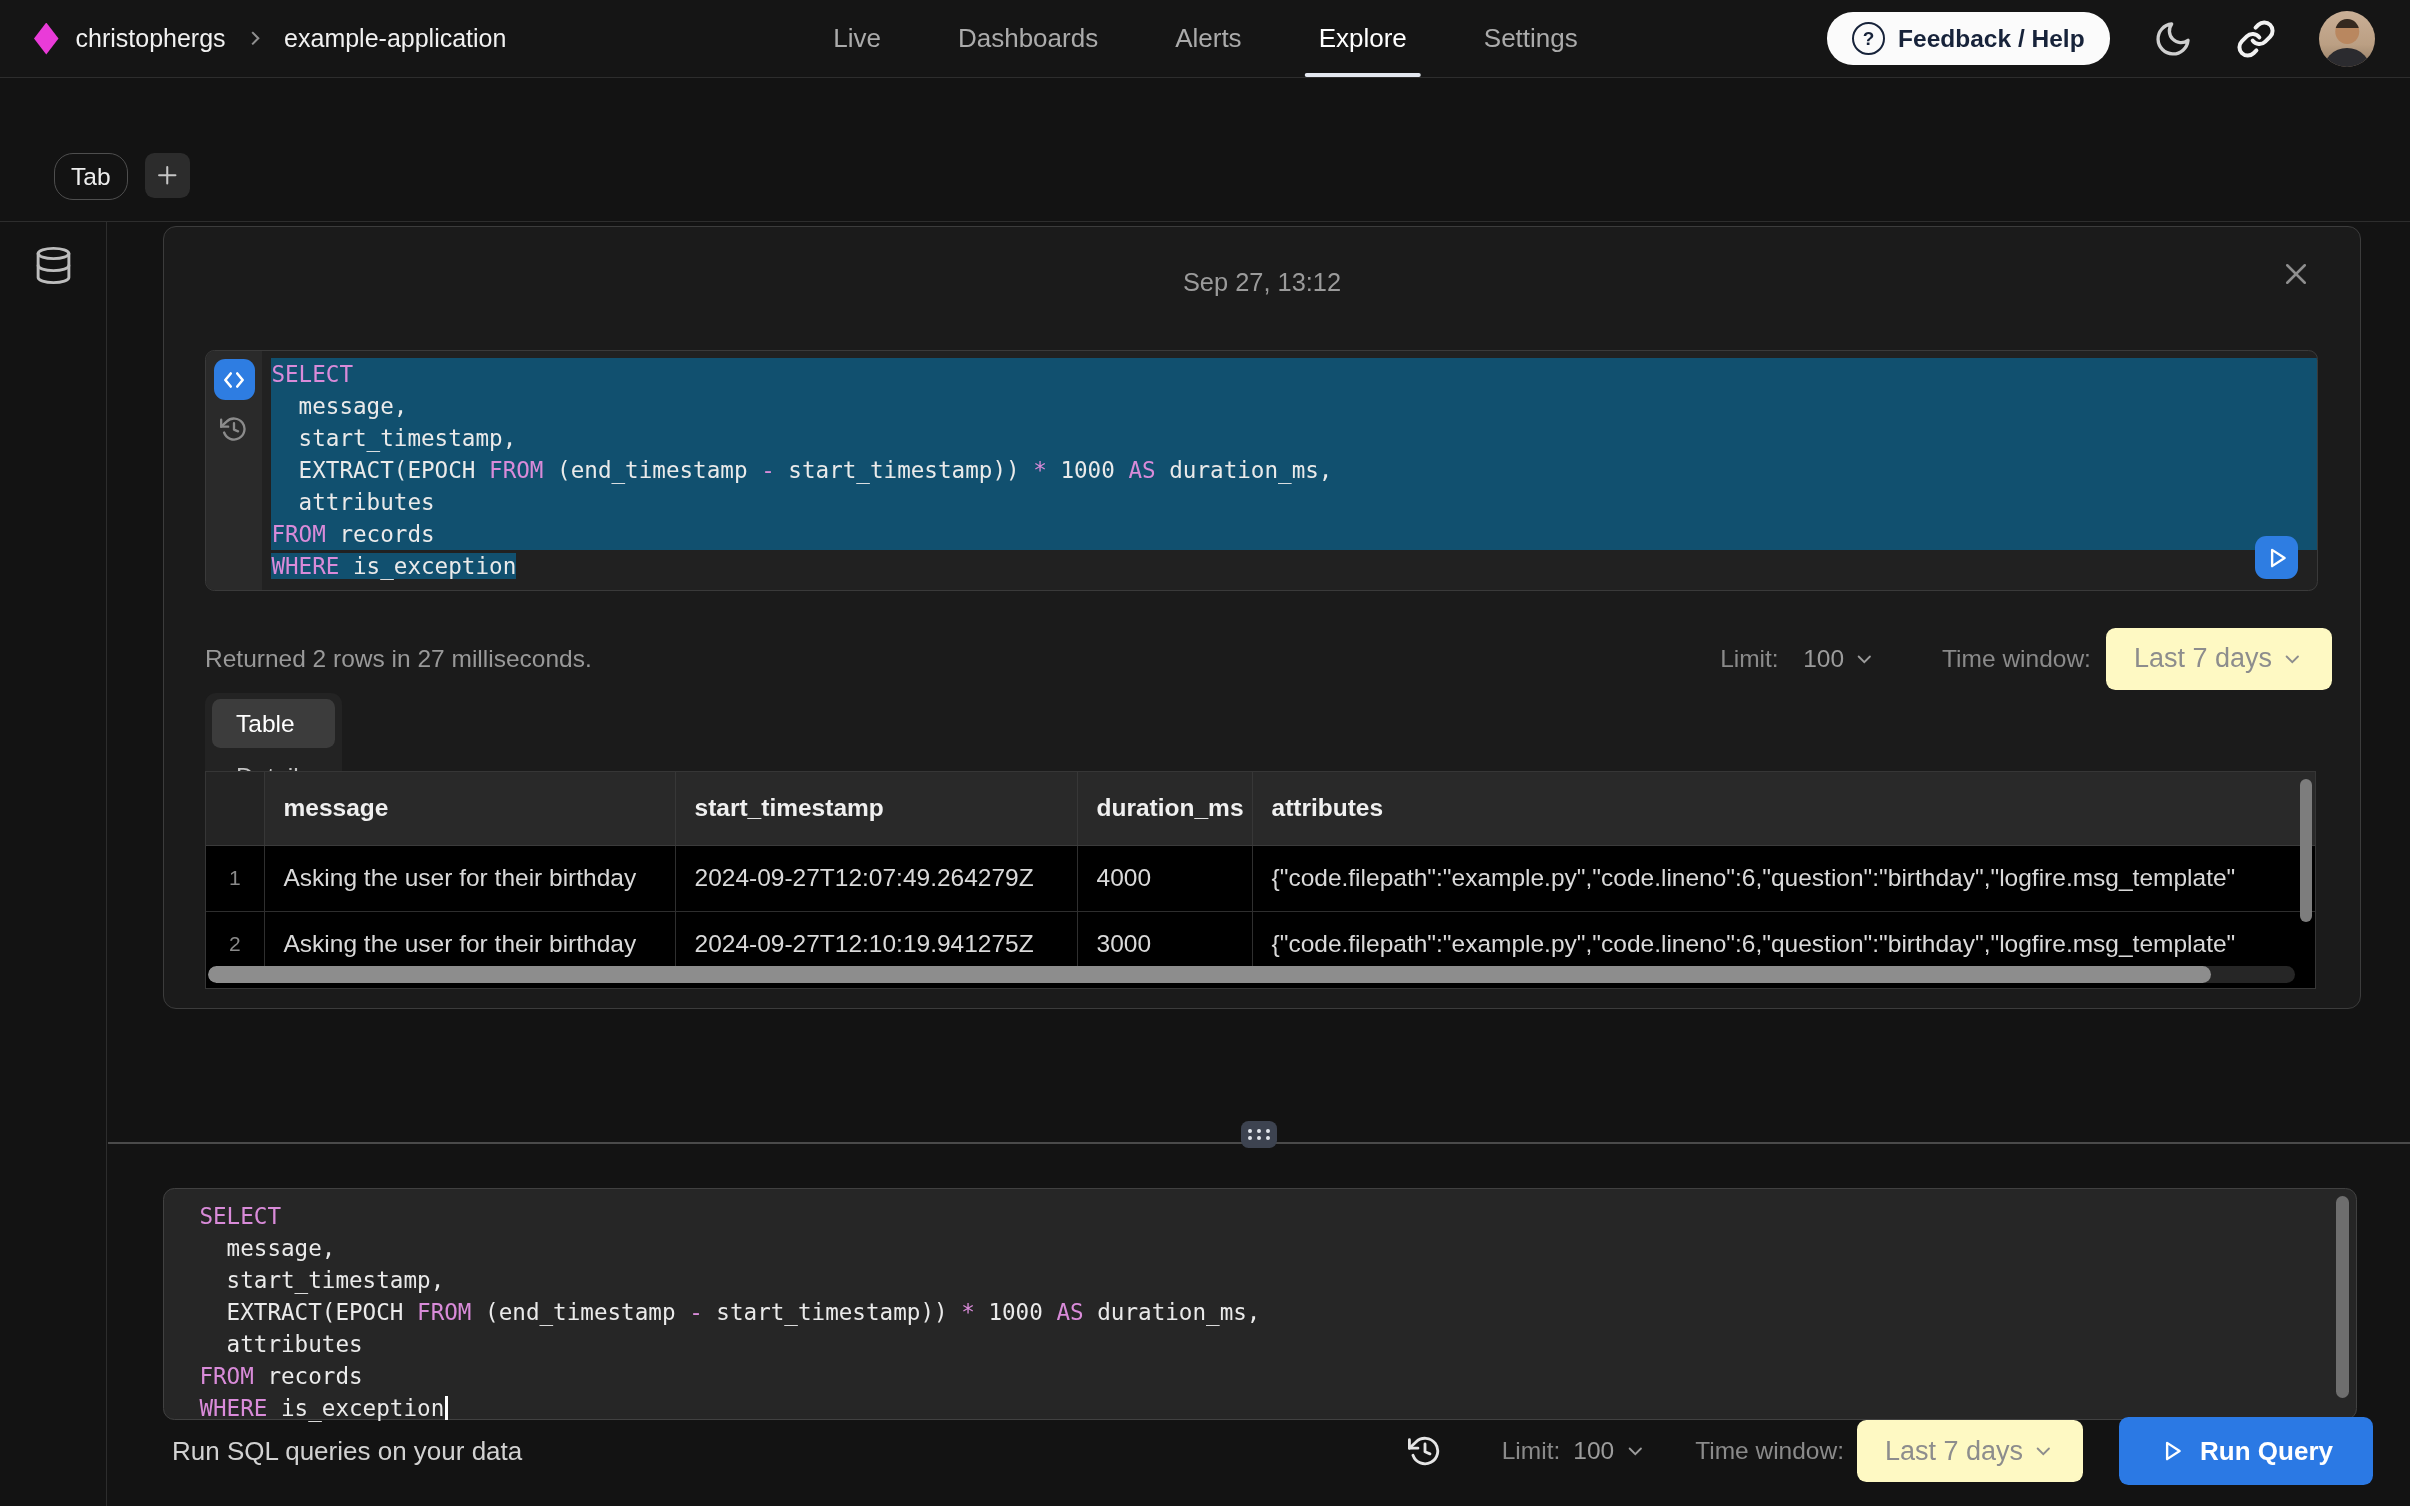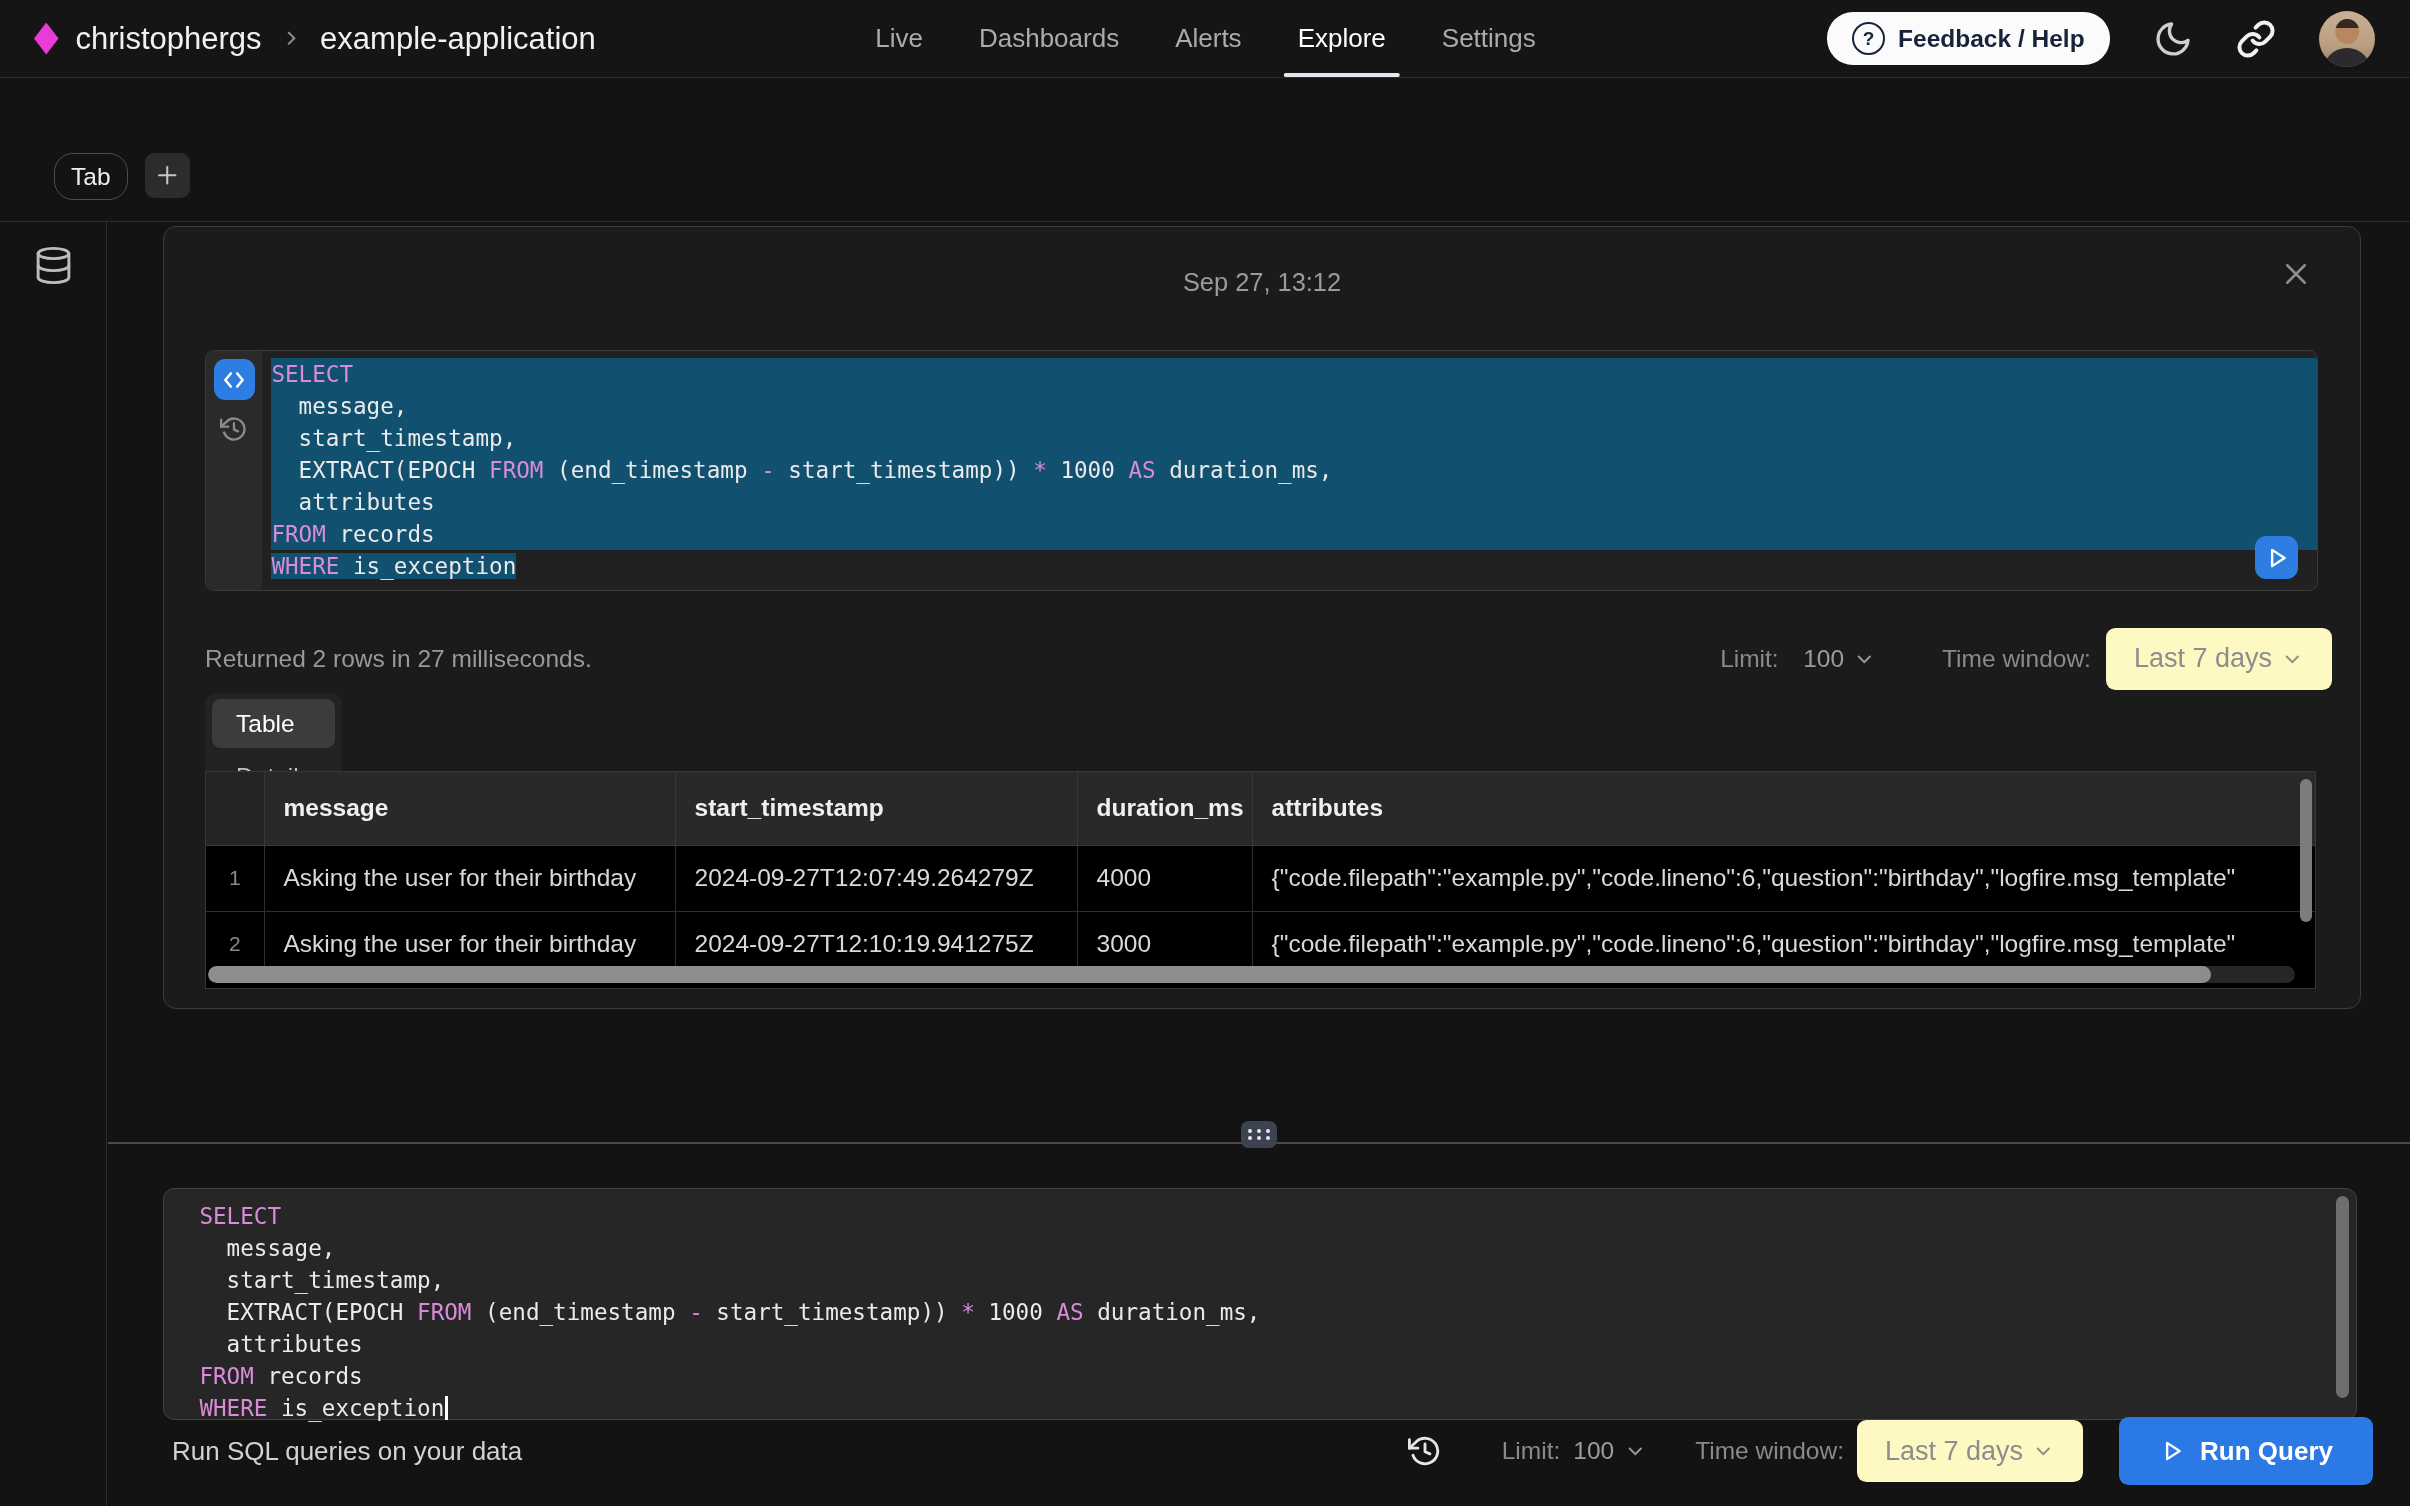--- a/index.html
+++ b/index.html
@@ -7,23 +7,23 @@
     width:2411px;height:1507px;position:relative;overflow:hidden;
     background:#131313;color:#e6e6e6;
     font-family:"Liberation Sans", sans-serif;
     -webkit-font-smoothing:antialiased;
   }
   svg{display:block}
   
   .navbar{position:absolute;top:0;left:0;right:0;height:77px;background:#151515;border-bottom:0.9px solid #2d2d2d;}
   .brand{position:absolute;left:34px;top:0;height:77px;display:flex;align-items:center;gap:17px;}
   .diamond{width:24.5px;height:32px;background:#e93bd8;clip-path:polygon(50% 0,100% 50%,50% 100%,0 50%);}
-  .crumb{font-size:31px;color:#f1f1f1;}
+  .crumb{font-size:25px;color:#f1f1f1;}
   .crumb-sep{color:#8f8f8f;display:flex;align-items:center;}
-  .nav-items{position:absolute;left:50%;top:0;transform:translateX(-50%);height:77px;display:flex;align-items:stretch;gap:28px;}
+  .nav-items{position:absolute;left:50%;top:0;transform:translateX(-50%);height:77px;display:flex;align-items:stretch;gap:49px;}
   .nav-item{display:flex;align-items:center;padding:0 14px;font-size:26px;color:#ababab;position:relative;cursor:pointer;}
   .nav-item.active{color:#ffffff;}
   .nav-item.active::after{content:"";position:absolute;left:0;right:0;bottom:0;height:3.8px;background:#e3e7ef;border-radius:1.9px;}
   .nav-right{position:absolute;right:36px;top:0;height:77px;display:flex;align-items:center;gap:43px;}
   .feedback-btn{display:flex;align-items:center;gap:13px;background:#fbfbfb;color:#17233a;height:53px;padding:0 25.4px;border-radius:26px;font-size:24.5px;font-weight:700;cursor:pointer;}
   .q-circle{width:29px;height:29px;border:2.4px solid #17233a;border-radius:50%;display:grid;place-items:center;font-size:19px;font-weight:700;}
   .icon-btn{color:#cfcfcf;cursor:pointer;}
   .avatar{width:56px;height:56px;border-radius:50%;position:relative;overflow:hidden;background:linear-gradient(180deg,#c9af96 0%,#bb9f83 60%,#937d66 100%);cursor:pointer;}
   .avatar::before{content:"";position:absolute;top:8.5px;left:50%;transform:translateX(-50%);width:23.5px;height:25.4px;border-radius:50%;background:linear-gradient(180deg,#35291f 0 36%,#b9875f 36%);}
   .avatar::after{content:"";position:absolute;bottom:-11.3px;left:50%;transform:translateX(-50%);width:49px;height:30px;border-radius:24.5px 24.5px 0 0;background:#2b2b2f;}

